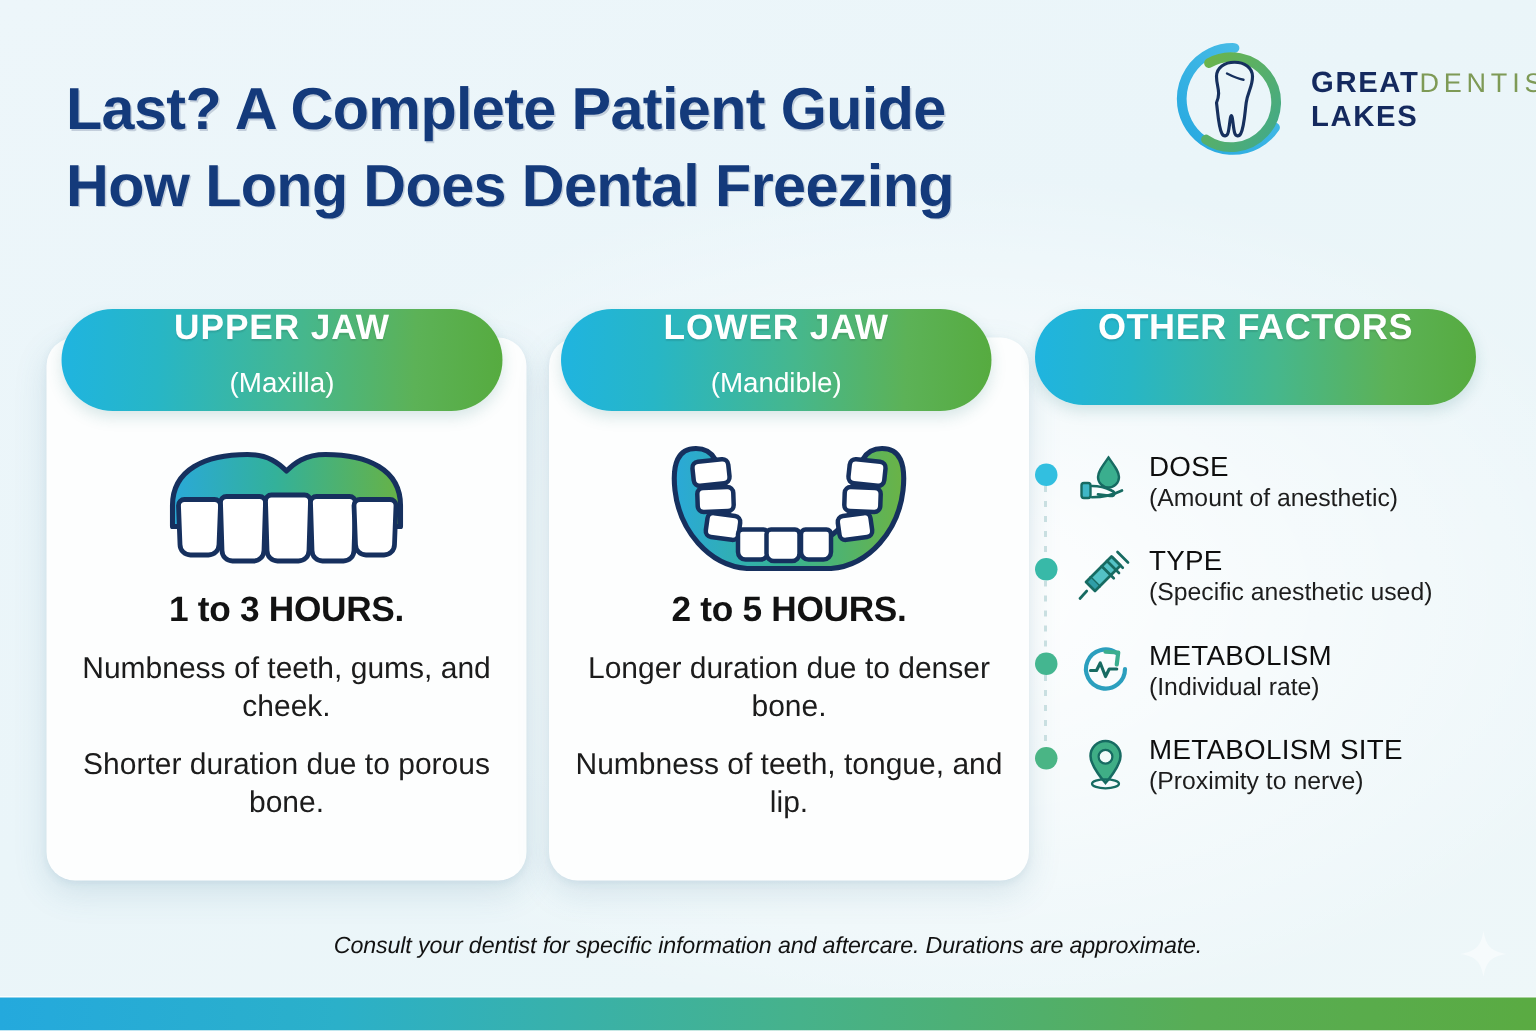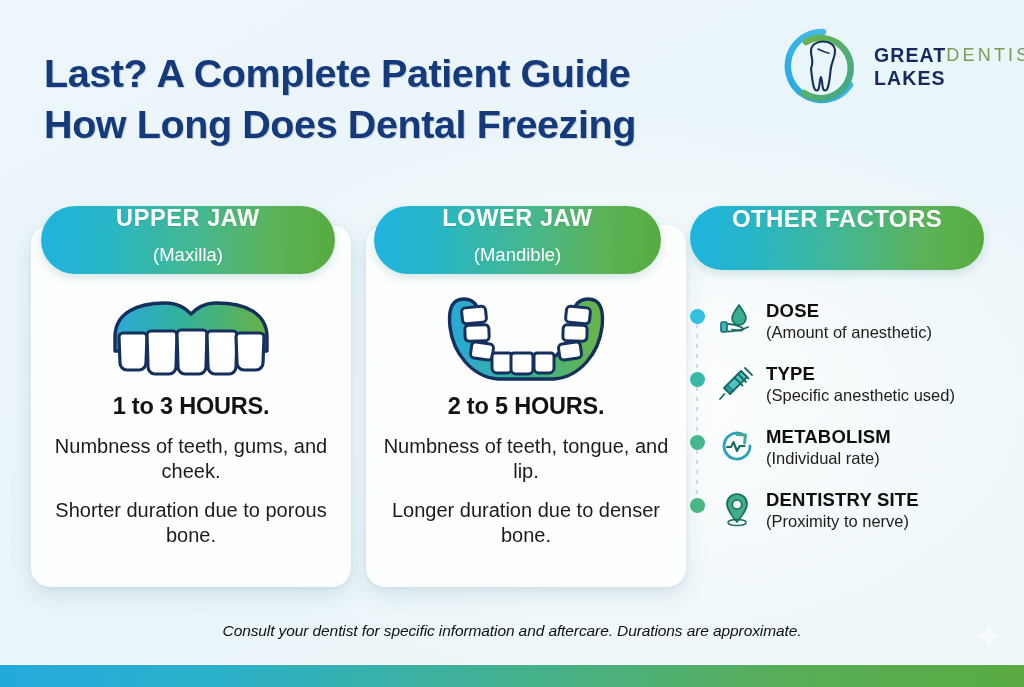--- a/index.html
+++ b/index.html
@@ -74,21 +74,21 @@
   
   .factors{ position:absolute; left:690px; top:300px; width:300px; }
   .factor{ position:relative; display:flex; align-items:flex-start; min-height:63px; padding-left:26px; }
   .dot{ position:absolute; left:0; top:9px; width:15px; height:15px; border-radius:50%; }
   .conn{ position:absolute; left:6px; top:24px; bottom:-14px; width:2px;
          background-image:linear-gradient(to bottom,#c9dfe1 0 4px,transparent 4px 10px);
          background-size:2px 10px; }
   .factor:last-child .conn{ display:none; }
   .f-icon{ width:40px; height:40px; flex:none; margin:0 9px 0 1px; }
   .f-text{ padding-top:1px; }
-  .f-label{ font-size:18.5px; font-weight:bold; color:#0e0e0e; letter-spacing:.2px; line-height:1.12; }
+  .f-label{ font-size:18.5px; font-weight:normal; color:#0e0e0e; letter-spacing:.2px; line-height:1.12; }
   .f-sub{ font-size:16.5px; color:#1d1d1d; line-height:1.2; margin-top:1px; }
 
   
   .footer{
     position:absolute; left:0; right:0; top:622px; text-align:center;
     font-size:15.5px; font-style:italic; color:#121212; letter-spacing:-.1px;
   }
 </style>
 </head>
 <body>
@@ -176,22 +176,22 @@
         <rect x="125" y="34" width="24" height="16" rx="4" transform="rotate(2 137 42)"></rect>
         <rect x="121" y="52" width="22" height="16" rx="4" transform="rotate(-8 132 60)"></rect>
         <path d="M57 62 h14 a3 3 0 0 1 3 3 v12 a5 5 0 0 1-5 5 h-10 a5 5 0 0 1-5-5 v-12 a3 3 0 0 1 3-3 z"></path>
         <path d="M76 62 h16 a3 3 0 0 1 3 3 v13 a5 5 0 0 1-5 5 h-12 a5 5 0 0 1-5-5 v-13 a3 3 0 0 1 3-3 z"></path>
         <path d="M99 62 h14 a3 3 0 0 1 3 3 v12 a5 5 0 0 1-5 5 h-10 a5 5 0 0 1-5-5 v-12 a3 3 0 0 1 3-3 z"></path>
       </g>
     </svg>
   </div>
   <div class="card-body">
     <div class="duration">2 to 5 HOURS.</div>
+    <div class="desc">Longer duration due to denser bone.</div>
     <div class="desc">Numbness of teeth, tongue, and lip.</div>
-    <div class="desc">Longer duration due to denser bone.</div>
   </div>
 </div>
 
 <div class="pill lower">
   <div class="pill-main">LOWER JAW</div>
   <div class="pill-sub">(Mandible)</div>
 </div>
 
 <div class="pill other">
   <div class="pill-main">OTHER FACTORS</div>
@@ -250,21 +250,21 @@
 
   <div class="factor">
     <span class="dot" style="background:#4ab585"></span>
 
     <svg class="f-icon" viewBox="0 0 40 40">
       <path d="M20 5 a10 10 0 0 1 10 10 c0 7-10 18-10 18 S10 22 10 15 A10 10 0 0 1 20 5 z" fill="#3fae86" stroke="#176b62" stroke-width="1.7"></path>
       <circle cx="20" cy="15.5" r="4.6" fill="#f2fbfa" stroke="#176b62" stroke-width="1.5"></circle>
       <ellipse cx="20" cy="33.5" rx="9" ry="3" fill="none" stroke="#176b62" stroke-width="1.5"></ellipse>
     </svg>
     <div class="f-text">
-      <div class="f-label">DENTISTRY SITE</div>
+      <div class="f-label">METABOLISM SITE</div>
       <div class="f-sub">(Proximity to nerve)</div>
     </div>
   </div>
 
 </div>
 
 <div class="footer">Consult your dentist for specific information and aftercare. Durations are approximate.</div>
 
 <svg class="sparkle" viewBox="0 0 40 40">
   <path d="M20 2 C22 14 26 18 38 20 C26 22 22 26 20 38 C18 26 14 22 2 20 C14 18 18 14 20 2 z" fill="#ffffff"></path>

